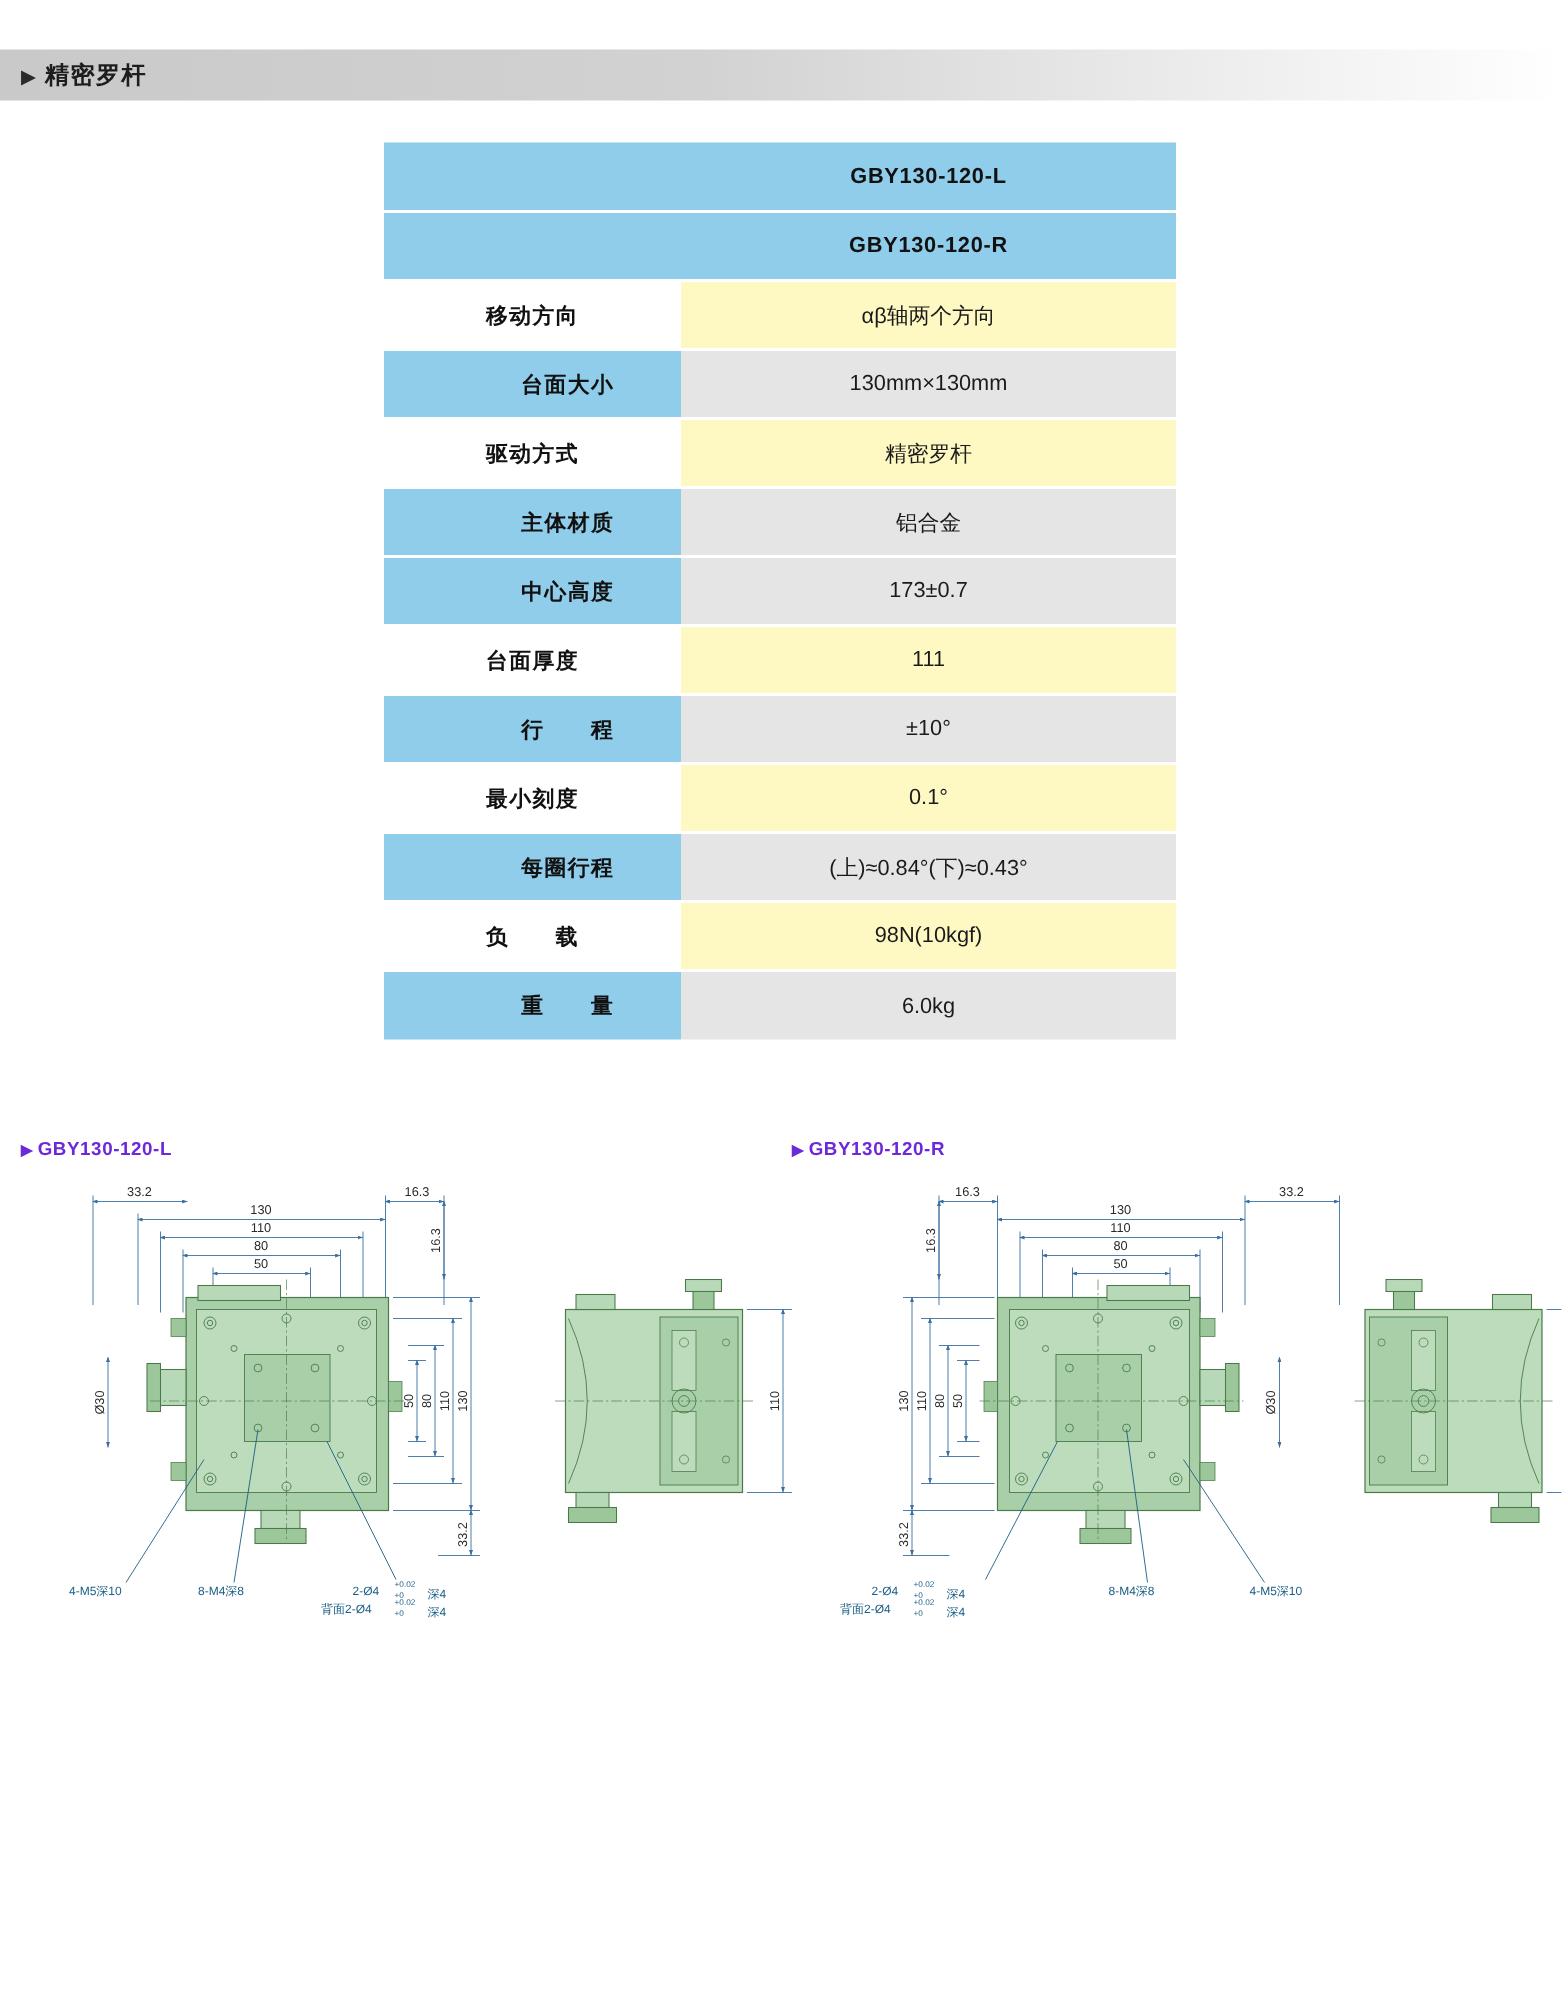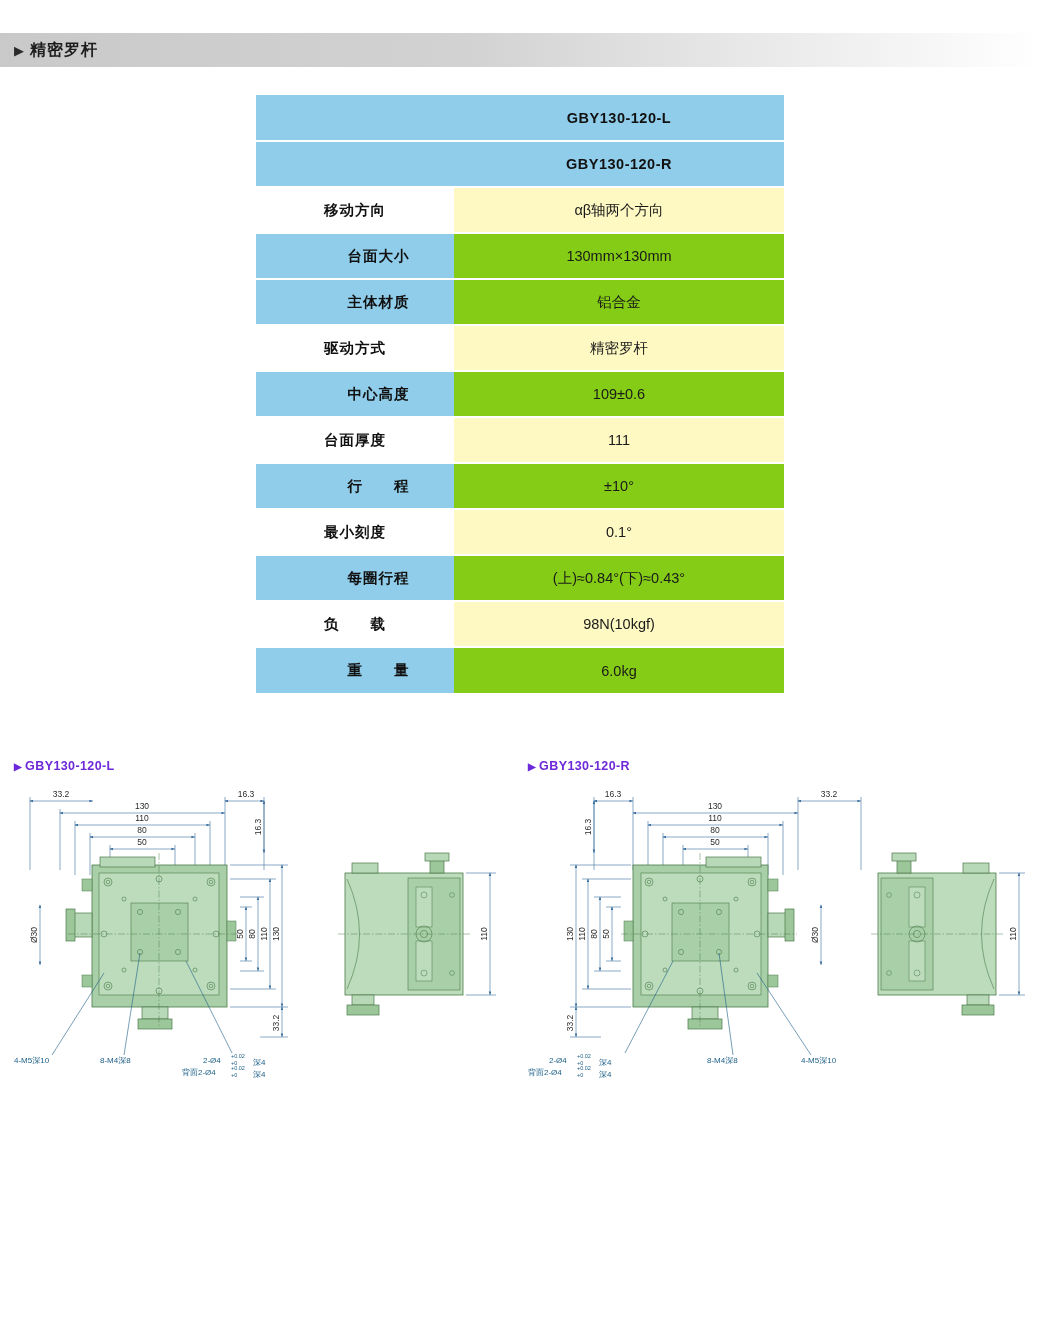--- a/index.html
+++ b/index.html
@@ -50,37 +50,37 @@
     width:198px;
     font-weight:bold;
     letter-spacing:1px;
     font-size:14.5px;
     color:#111;
     margin-top:18px;
   }
   .lbl-blue { background:#8fcdea;padding-left:48px; }
   .lbl-white { background:#ffffff; }
   .val { width:330px; }
-  .val-beige { background:#84cc16; }
+  .val-beige { background:#e5e5e5; }
   .val-white { background:#fef9c3; }
   .corner { background:#8fcdea; }
 
   
   .draw-caption {
     position:absolute;
     font-size:12.5px; font-weight:bold; letter-spacing:.4px;
     color:#6d28d9;
     white-space:nowrap;
   }
   .draw-caption .tri { font-size:10px; margin-right:3px; }
 
   .dim { font-size:8.5px; fill:#2b2b2b; font-family:"Liberation Sans", sans-serif; }
   .note-b { font-size:8px; fill:#1b5e86; }
   svg { display:block; }
-  .drawing-wrap { position:absolute; }
+  .drawing-wrap { position:absolute;margin-left:32px; }
 </style>
 </head>
 <body>
 
 <div class="section-header">
   <span class="tri">▶</span>
   <span class="title">精密罗杆</span>
 </div>
 
 <table class="spec-table">
@@ -96,30 +96,30 @@
 
   <tr>
     <td class="lbl lbl-white">移动方向</td>
     <td class="val val-white">αβ轴两个方向</td>
   </tr>
   <tr>
     <td class="lbl lbl-blue">台面大小</td>
     <td class="val val-beige">130mm×130mm</td>
   </tr>
   <tr>
+    <td class="lbl lbl-white">驱动方式</td>
+    <td class="val val-white">精密罗杆</td>
+  </tr>
+  <tr>
     <td class="lbl lbl-blue">主体材质</td>
     <td class="val val-beige">铝合金</td>
   </tr>
   <tr>
-    <td class="lbl lbl-white">驱动方式</td>
-    <td class="val val-white">精密罗杆</td>
-  </tr>
-  <tr>
     <td class="lbl lbl-blue">中心高度</td>
-    <td class="val val-beige">109±0.6</td>
+    <td class="val val-beige">173±0.7</td>
   </tr>
   <tr>
     <td class="lbl lbl-white">台面厚度</td>
     <td class="val val-white">111</td>
   </tr>
   <tr>
     <td class="lbl lbl-blue">行　　程</td>
     <td class="val val-beige">±10°</td>
   </tr>
   <tr>

